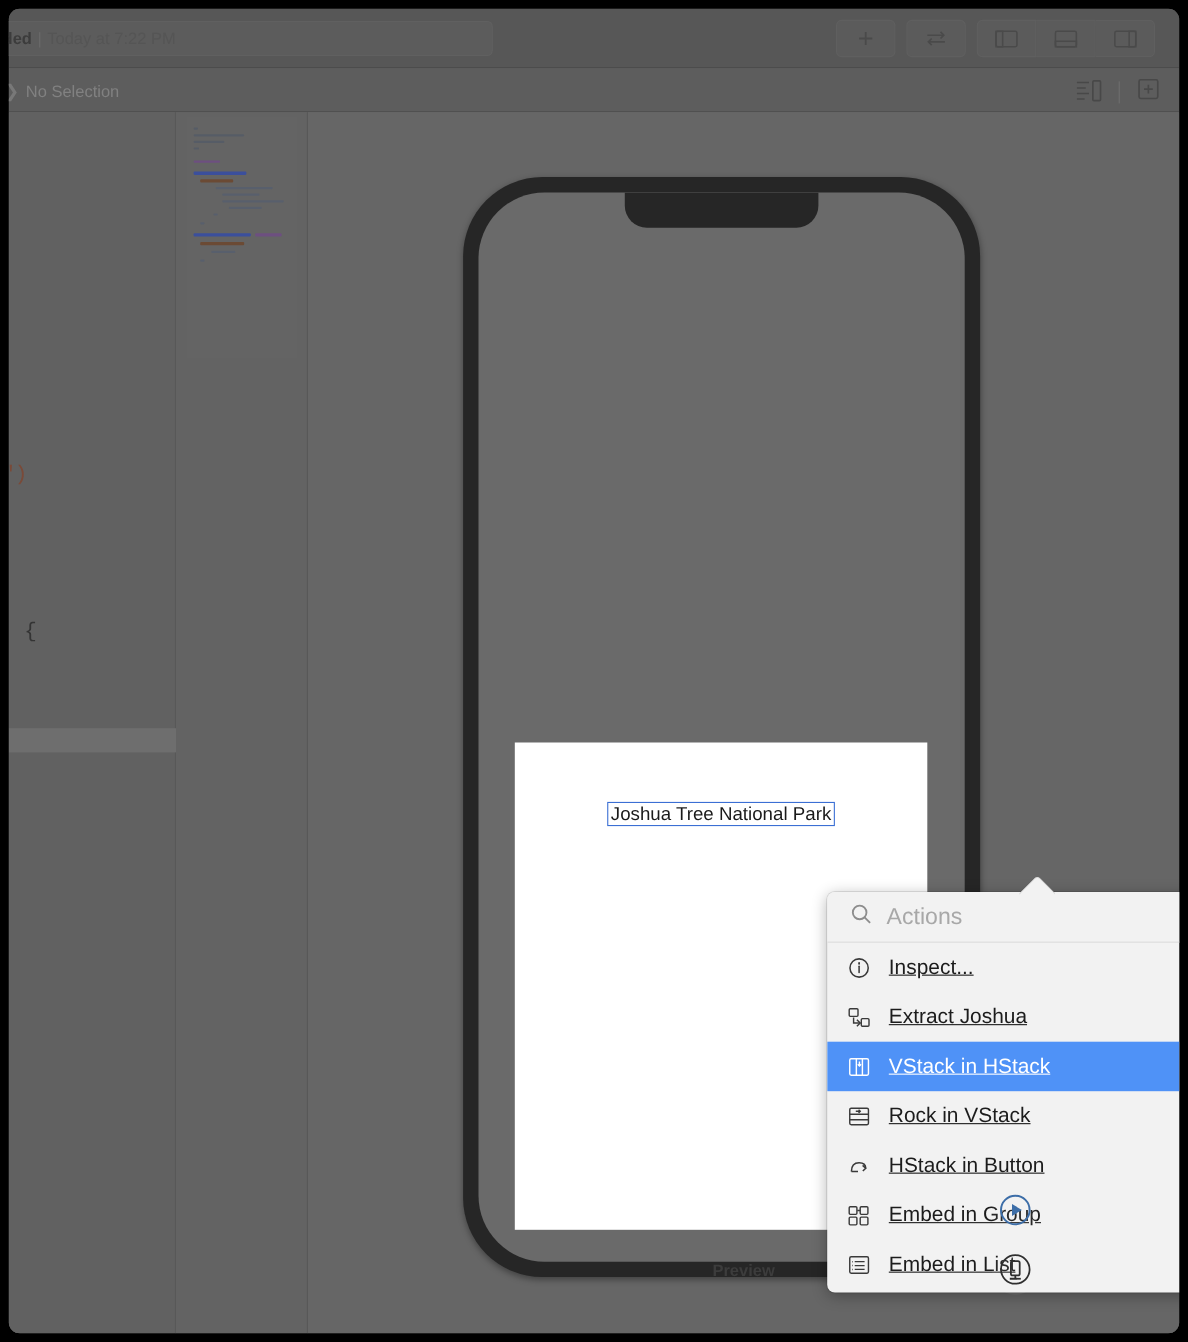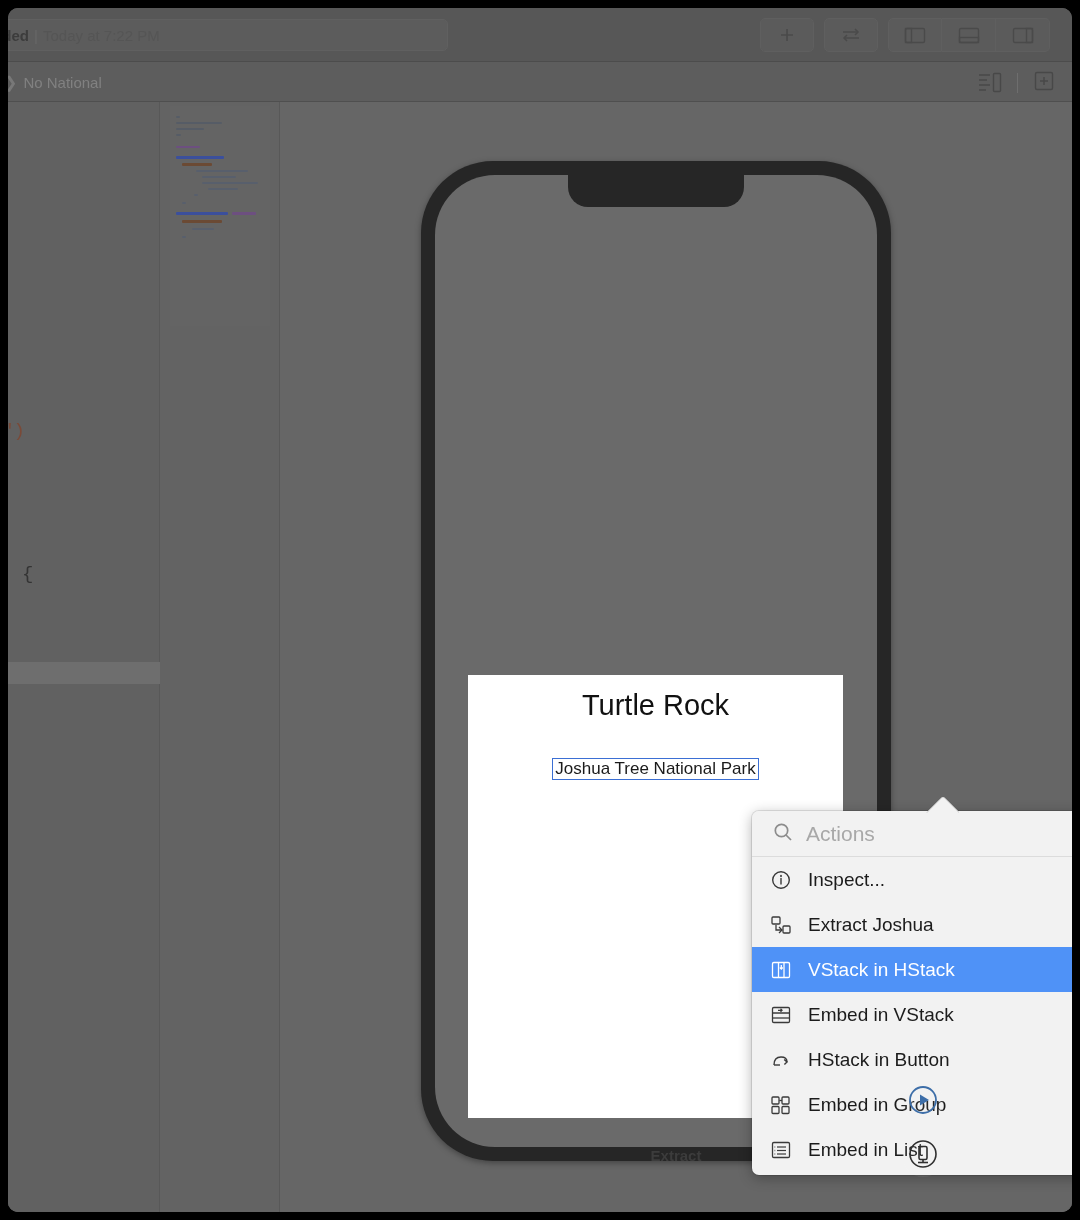--- a/index.html
+++ b/index.html
@@ -198,21 +198,20 @@
     left: 0; top: 54px;
     width: 375px;
     display: flex; justify-content: center;
   }
   .card-sub {
     font-size: 17px;
     color: #1a1a1a;
     border: 1px solid #3b6fd4;
     padding: 0 2px;
     line-height: 20px;
-    margin-top: 29px;
   }
 
   
   .popover {
     position: absolute;
     left: 472px; top: 709px;
     width: 350px; height: 364px;
     background: #f2f2f2;
     border-radius: 7px;
     box-shadow: 0 3px 14px rgba(0,0,0,.30), 0 0 0 1px rgba(0,0,0,.10);
@@ -259,21 +258,21 @@
   }
   .menu-item.selected { background: #4f92f7; }
   .mi-icon {
     width: 30px; height: 24px;
     display: flex; align-items: center; justify-content: center;
     margin-right: 12px;
   }
   .mi-icon svg { display: block; }
   .mi-icon svg * { stroke: #3a3a3a; }
   .menu-item.selected .mi-icon svg * { stroke: #ffffff; }
-  .mi-label { font-size: 19px; color: #1c1c1c; }
+  .mi-label { font-size: 19px; color: #1c1c1c; text-decoration: underline; }
   .menu-item.selected .mi-label { color: #ffffff; }
 
   
   .canvas-btn {
     position: absolute;
     width: 42px; height: 42px;
     border-radius: 50%;
     background: rgba(255,255,255,0.06);
     display: flex; align-items: center; justify-content: center;
   }
@@ -362,21 +361,21 @@
             </span>
           </div>
         </div>
 
       </div>
     </div>
 
     <div class="jumpbar">
       <div class="crumb">
         <span class="crumb-chevron">❯</span>
-        <span class="crumb-label">No National</span>
+        <span class="crumb-label">No Selection</span>
       </div>
       <div class="jump-right">
         <span class="jr-icon">
           <svg width="26" height="24" viewBox="0 0 26 24" fill="none">
             <line x1="2" y1="6" x2="13" y2="6" stroke-width="1.5"></line>
             <line x1="2" y1="11" x2="10" y2="11" stroke-width="1.5"></line>
             <line x1="2" y1="16" x2="13" y2="16" stroke-width="1.5"></line>
             <line x1="2" y1="21" x2="9" y2="21" stroke-width="1.5"></line>
             <rect x="16.5" y="4.5" width="7" height="18" rx="1" stroke-width="1.5"></rect>
           </svg>
@@ -425,21 +424,20 @@
 
       <div class="canvas">
 
         <div class="device">
           <div class="screen">
             <div class="notch"></div>
           </div>
         </div>
 
         <div class="card">
-          <div class="card-title">Turtle Rock</div>
           <div class="card-sub-wrap">
             <span class="card-sub">Joshua Tree National Park</span>
           </div>
         </div>
 
         <div class="pop-caret"></div>
 
         <div class="popover">
 
           <div class="search-row">
@@ -493,21 +491,21 @@
             <div class="menu-item">
               <span class="mi-icon">
                 <svg width="24" height="22" viewBox="0 0 24 22" fill="none">
                   <rect x="3.5" y="3.5" width="17" height="15" rx="1.3" stroke-width="1.3"></rect>
                   <line x1="3.5" y1="9" x2="20.5" y2="9" stroke-width="1.3"></line>
                   <line x1="3.5" y1="14" x2="20.5" y2="14" stroke-width="1.3"></line>
                   <path d="M9 6.3 H13" stroke-width="1.3"></path>
                   <path d="M11.5 4.8 L13 6.3 L11.5 7.8" stroke-width="1.3" fill="none"></path>
                 </svg>
               </span>
-              <span class="mi-label">Embed in VStack</span>
+              <span class="mi-label">Rock in VStack</span>
             </div>
 
             <div class="menu-item">
               <span class="mi-icon">
                 <svg width="24" height="22" viewBox="0 0 24 22" fill="none">
                   <path d="M5 16 Q5 8 12 8 Q18 8 18 13" stroke-width="1.4" fill="none"></path>
                   <path d="M15.2 10.4 L18 13 L15.4 15.6" stroke-width="1.4" fill="none"></path>
                   <path d="M5 16 H11" stroke-width="1.4"></path>
                 </svg>
               </span>
@@ -558,20 +556,20 @@
           <span>
             <svg width="34" height="34" viewBox="0 0 34 34" fill="none">
               <circle cx="17" cy="17" r="13" stroke="#2f2f2f" stroke-width="1.6"></circle>
               <rect x="13" y="9.5" width="8" height="13" rx="1.6" stroke="#2f2f2f" stroke-width="1.6"></rect>
               <line x1="17" y1="22.5" x2="17" y2="25.5" stroke="#2f2f2f" stroke-width="1.6"></line>
               <line x1="12" y1="25.5" x2="22" y2="25.5" stroke="#2f2f2f" stroke-width="1.6"></line>
             </svg>
           </span>
         </div>
 
-        <div class="preview-label">Extract</div>
+        <div class="preview-label">Preview</div>
 
       </div>
     </div>
 
     <div class="dim"></div>
   </div>
 </div>
 
 </body></html>

